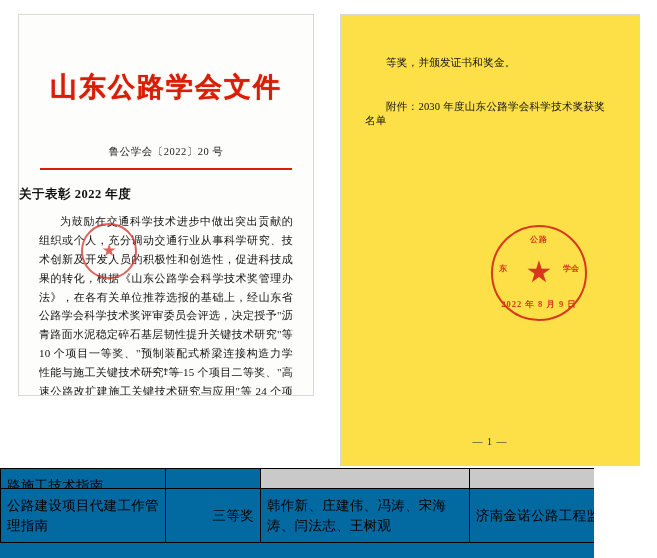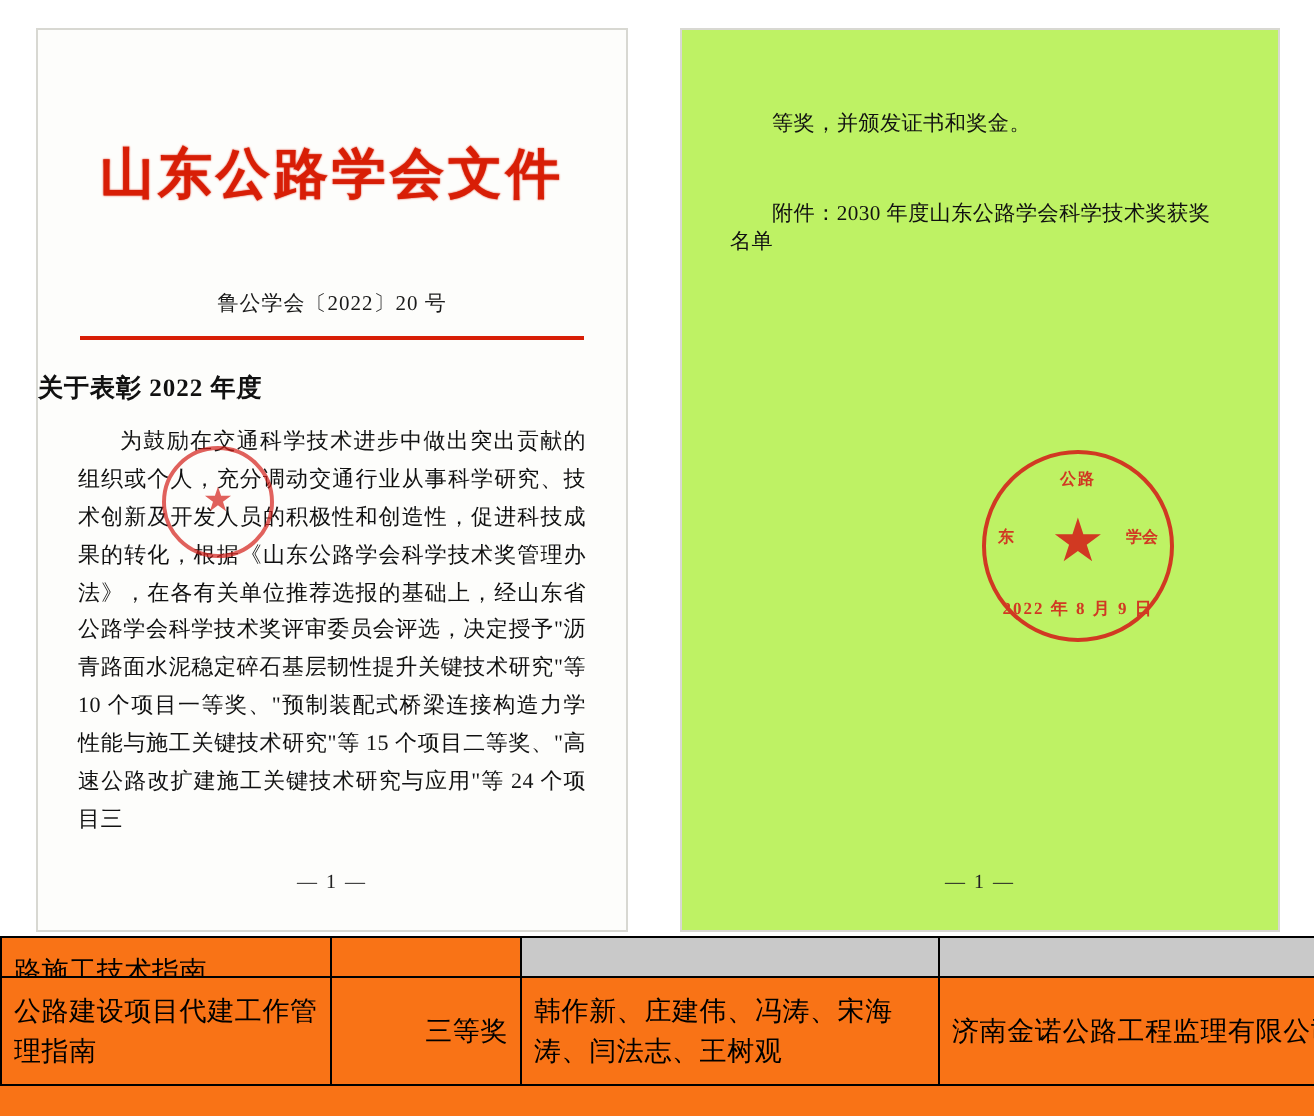--- a/index.html
+++ b/index.html
@@ -21,34 +21,34 @@
     width: 657px;
     height: 558px;
   }
 
   
   .doc-left {
     position: absolute;
     left: 18px;
     top: 14px;
     width: 296px;
-    height: 452px;
+    height: 382px;
     background: #fdfdfb;
     border: 1px solid #d8d8d2;
     box-sizing: border-box;
     overflow: hidden;
   }
 
   .doc-right {
     position: absolute;
     left: 340px;
     top: 14px;
     width: 300px;
     height: 452px;
-    background: #bef264;
+    background: #fde047;
     border: 1px solid #d8d8d2;
     box-sizing: border-box;
     overflow: hidden;
   }
 
   .red-title {
     color: #d81e06;
     font-family: "Liberation Serif", serif;
     font-weight: bold;
     font-size: 27px;
@@ -182,23 +182,23 @@
     border-radius: 50%;
     opacity: 0.7;
   }
   .seal-small .seal-star { font-size: 17px; }
 
   
   .table-strip {
     position: absolute;
     left: 0;
     top: 468px;
-    width: 657px;
+    width: 594px;
     height: 90px;
-    background: #f97316;
+    background: #0369a1;
     overflow: hidden;
   }
   .bt {
     border-collapse: collapse;
     width: 657px;
     table-layout: fixed;
     font-family: "Liberation Serif", serif;
   }
   .bt td {
     border: 1px solid #000;

